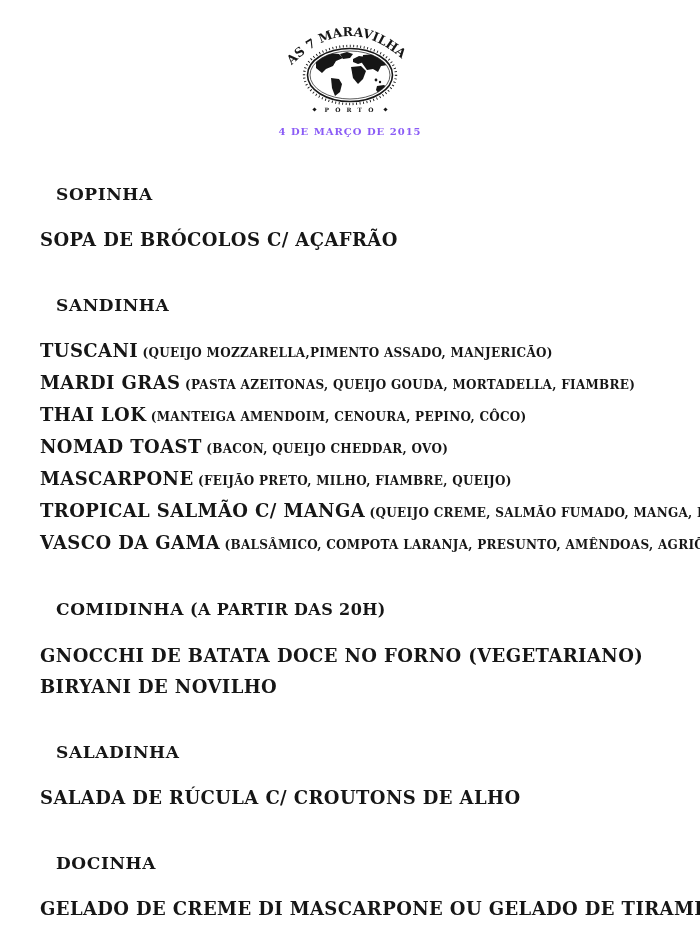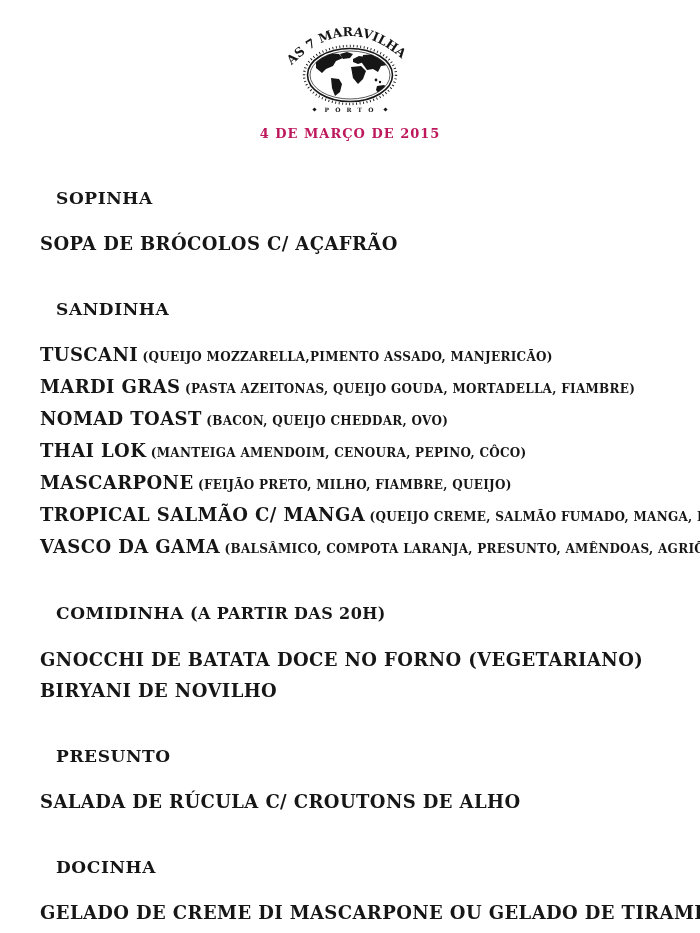--- a/index.html
+++ b/index.html
@@ -19,24 +19,24 @@
   .header {
     text-align: center;
     padding-top: 12px;
   }
   .logo-svg {
     display: inline-block;
   }
   .date-line {
     text-align: center;
     font-weight: bold;
-    font-size: 13px;
+    font-size: 10px;
     letter-spacing: 1px;
     margin-top: 8px;
-    color: #be185d;
+    color: #8b5cf6;
   }
   .menu {
     margin: 40px 20px 0 40px;
   }
   .menu-section {
     margin: 0 0 32px 0;
   }
   .menu-section:last-child {
     margin-bottom: 0;
   }
@@ -119,33 +119,33 @@
 
   <div class="menu">
       <section class="menu-section">
         <h2 class="section-title"><span class="title-text">SOPINHA</span></h2>
         <p class="menu-item"><span class="item-name">SOPA DE BRÓCOLOS C/ AÇAFRÃO</span></p>
       </section>
       <section class="menu-section">
         <h2 class="section-title"><span class="title-text">SANDINHA</span></h2>
         <p class="menu-item"><span class="item-name">TUSCANI</span><span class="item-details"> (QUEIJO MOZZARELLA,PIMENTO ASSADO, MANJERICÃO)</span></p>
         <p class="menu-item"><span class="item-name">MARDI GRAS</span><span class="item-details"> (PASTA AZEITONAS, QUEIJO GOUDA, MORTADELLA, FIAMBRE)</span></p>
+        <p class="menu-item"><span class="item-name">THAI LOK</span><span class="item-details"> (MANTEIGA AMENDOIM, CENOURA, PEPINO, CÔCO)</span></p>
         <p class="menu-item"><span class="item-name">NOMAD TOAST</span><span class="item-details"> (BACON, QUEIJO CHEDDAR, OVO)</span></p>
-        <p class="menu-item"><span class="item-name">THAI LOK</span><span class="item-details"> (MANTEIGA AMENDOIM, CENOURA, PEPINO, CÔCO)</span></p>
         <p class="menu-item"><span class="item-name">MASCARPONE</span><span class="item-details"> (FEIJÃO PRETO, MILHO, FIAMBRE, QUEIJO)</span></p>
         <p class="menu-item"><span class="item-name">TROPICAL SALMÃO C/ MANGA</span><span class="item-details"> (QUEIJO CREME, SALMÃO FUMADO, MANGA, RÚCULA)</span></p>
         <p class="menu-item"><span class="item-name">VASCO DA GAMA</span><span class="item-details"> (BALSÂMICO, COMPOTA LARANJA, PRESUNTO, AMÊNDOAS, AGRIÕES)</span></p>
       </section>
       <section class="menu-section">
         <h2 class="section-title"><span class="title-text">COMIDINHA</span><span class="section-note"> (A PARTIR DAS 20H)</span></h2>
         <p class="menu-item"><span class="item-name">GNOCCHI DE BATATA DOCE NO FORNO (VEGETARIANO)</span></p>
         <p class="menu-item"><span class="item-name">BIRYANI DE NOVILHO</span></p>
       </section>
       <section class="menu-section">
-        <h2 class="section-title"><span class="title-text">PRESUNTO</span></h2>
+        <h2 class="section-title"><span class="title-text">SALADINHA</span></h2>
         <p class="menu-item"><span class="item-name">SALADA DE RÚCULA C/ CROUTONS DE ALHO</span></p>
       </section>
       <section class="menu-section">
         <h2 class="section-title"><span class="title-text">DOCINHA</span></h2>
         <p class="menu-item"><span class="item-name">GELADO DE CREME DI MASCARPONE  OU GELADO DE TIRAMISU</span></p>
       </section>
     </div>
 
   <div class="footer-ornament">
     <svg width="216" height="56" viewBox="0 0 216 56" xmlns="http://www.w3.org/2000/svg">

